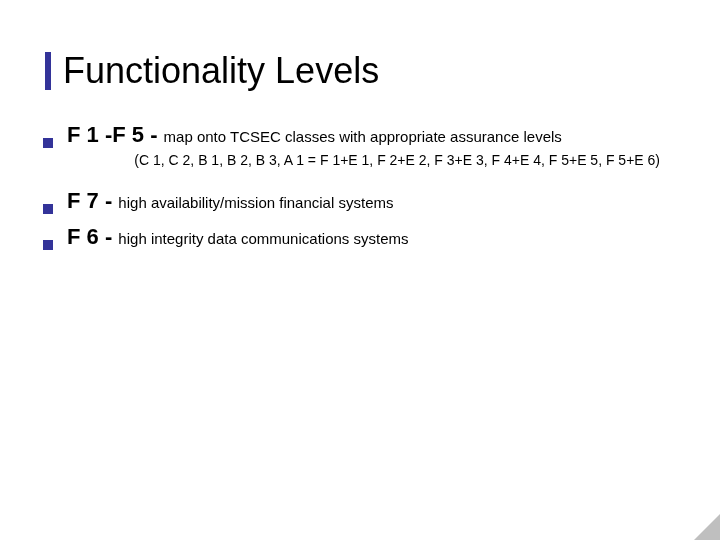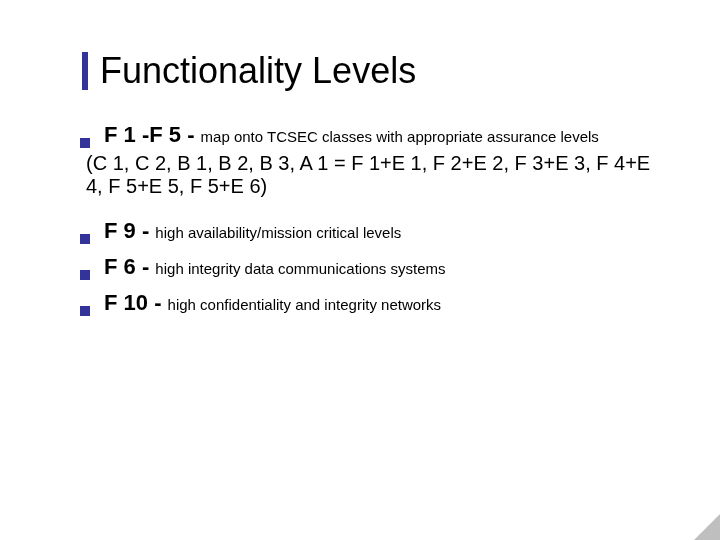--- a/index.html
+++ b/index.html
@@ -10,21 +10,21 @@
     body {
       width: 720px;
       height: 540px;
       background: #ffffff;
       font-family: Verdana, Geneva, sans-serif;
       color: #000000;
       position: relative;
       overflow: hidden;
     }
     .slide {
-      padding: 50px 60px 40px 70px;
+      padding: 50px 60px 40px 33px;
     }
     .title-wrap {
       position: relative;
       margin-bottom: 30px;
       margin-left: 30px;
     }
     .title-bar {
       position: absolute;
       left: -18px;
       top: 2px;
@@ -71,21 +71,22 @@
       font-weight: bold;
       font-size: 22px;
     }
     .desc {
       font-size: 15px;
       font-weight: normal;
     }
     .sub-line {
       margin-left: 6px;
       margin-bottom: 20px;
-      font-size: 20px;
+      font-size: 14px;
+      text-align: right;
     }
     .corner {
       position: absolute;
       right: 0;
       bottom: 0;
       width: 0;
       height: 0;
       border-style: solid;
       border-width: 0 0 26px 26px;
       border-color: transparent transparent #bfbfbf transparent;
@@ -107,35 +108,29 @@
       <span class="item-text">
         <span class="strong">F 1 -F 5</span><span class="dash"> - </span><span class="desc">map onto TCSEC classes with appropriate assurance levels</span>
       </span>
     </div>
     <div class="sub-line">(C 1, C 2, B 1, B 2, B 3, A 1 = F 1+E 1, F 2+E 2, F 3+E 3, F 4+E 4, F 5+E 5, F 5+E 6)</div>
 
 
     <div class="bullet-item">
       <span class="bullet"></span>
       <span class="item-text">
-        <span class="strong">F 9</span><span class="dash"> - </span><span class="desc">high availability/mission critical levels</span>
+        <span class="strong">F 7</span><span class="dash"> - </span><span class="desc">high availability/mission financial systems</span>
       </span>
     </div>
 
     <div class="bullet-item">
       <span class="bullet"></span>
       <span class="item-text">
         <span class="strong">F 6</span><span class="dash"> - </span><span class="desc">high integrity data communications systems</span>
       </span>
     </div>
 
 
-    <div class="bullet-item">
-      <span class="bullet"></span>
-      <span class="item-text">
-        <span class="strong">F 10</span><span class="dash"> - </span><span class="desc">high confidentiality and integrity networks</span>
-      </span>
-    </div>
 
   </div>
 </div>
 
 <div class="corner"></div>
 
 </body></html>

